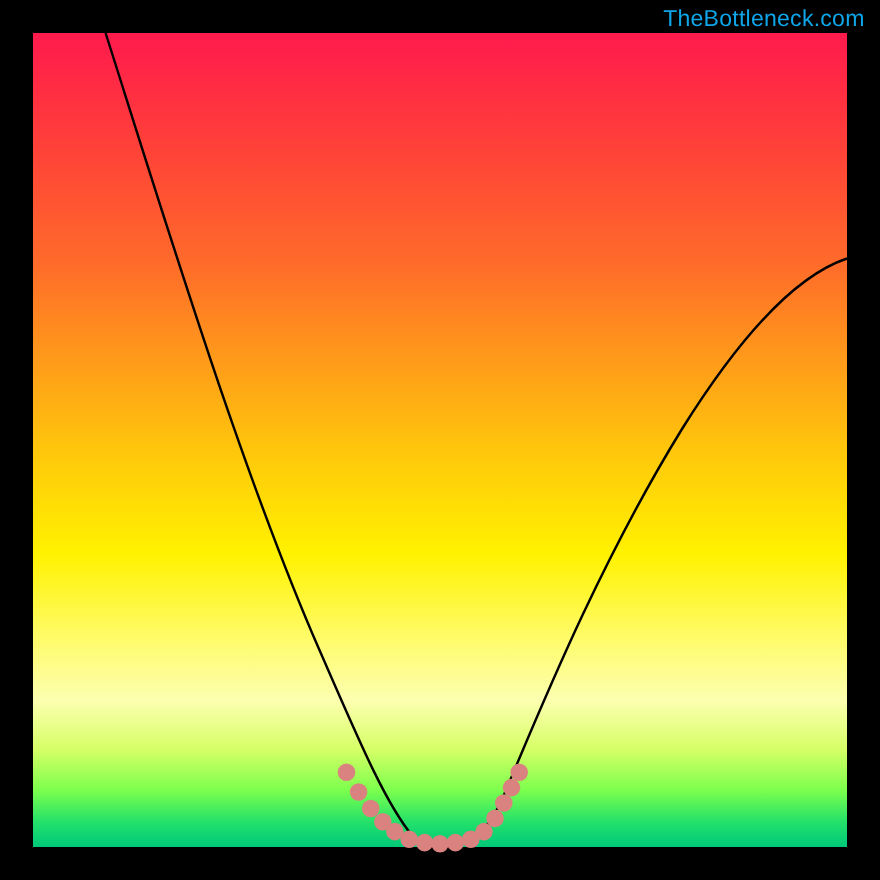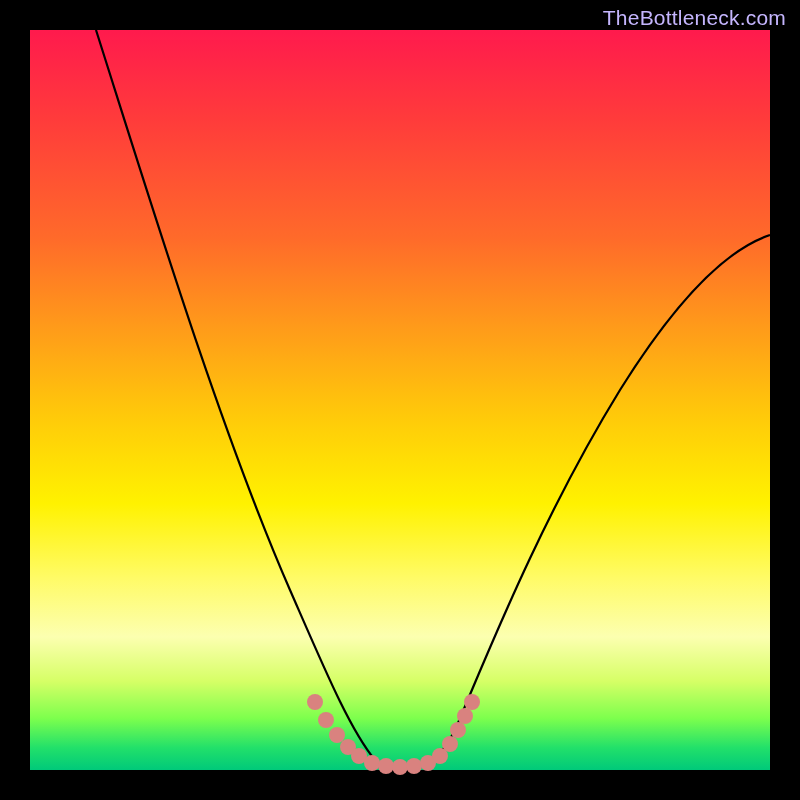--- a/index.html
+++ b/index.html
@@ -29,21 +29,21 @@
       #d6ff66 88%,
       #7dff4d 93%,
       #22e06a 97%,
       #00c97a 100%
     );
   }
   .watermark {
     position: absolute;
     top: 6px;
     right: 14px;
-    color: #c4b5fd;
+    color: #0ea5e9;
     font-size: 21px;
     letter-spacing: 0.2px;
     user-select: none;
   }
   svg.curves {
     position: absolute;
     left: 0; top: 0;
     width: 100%; height: 100%;
     overflow: visible;
   }

